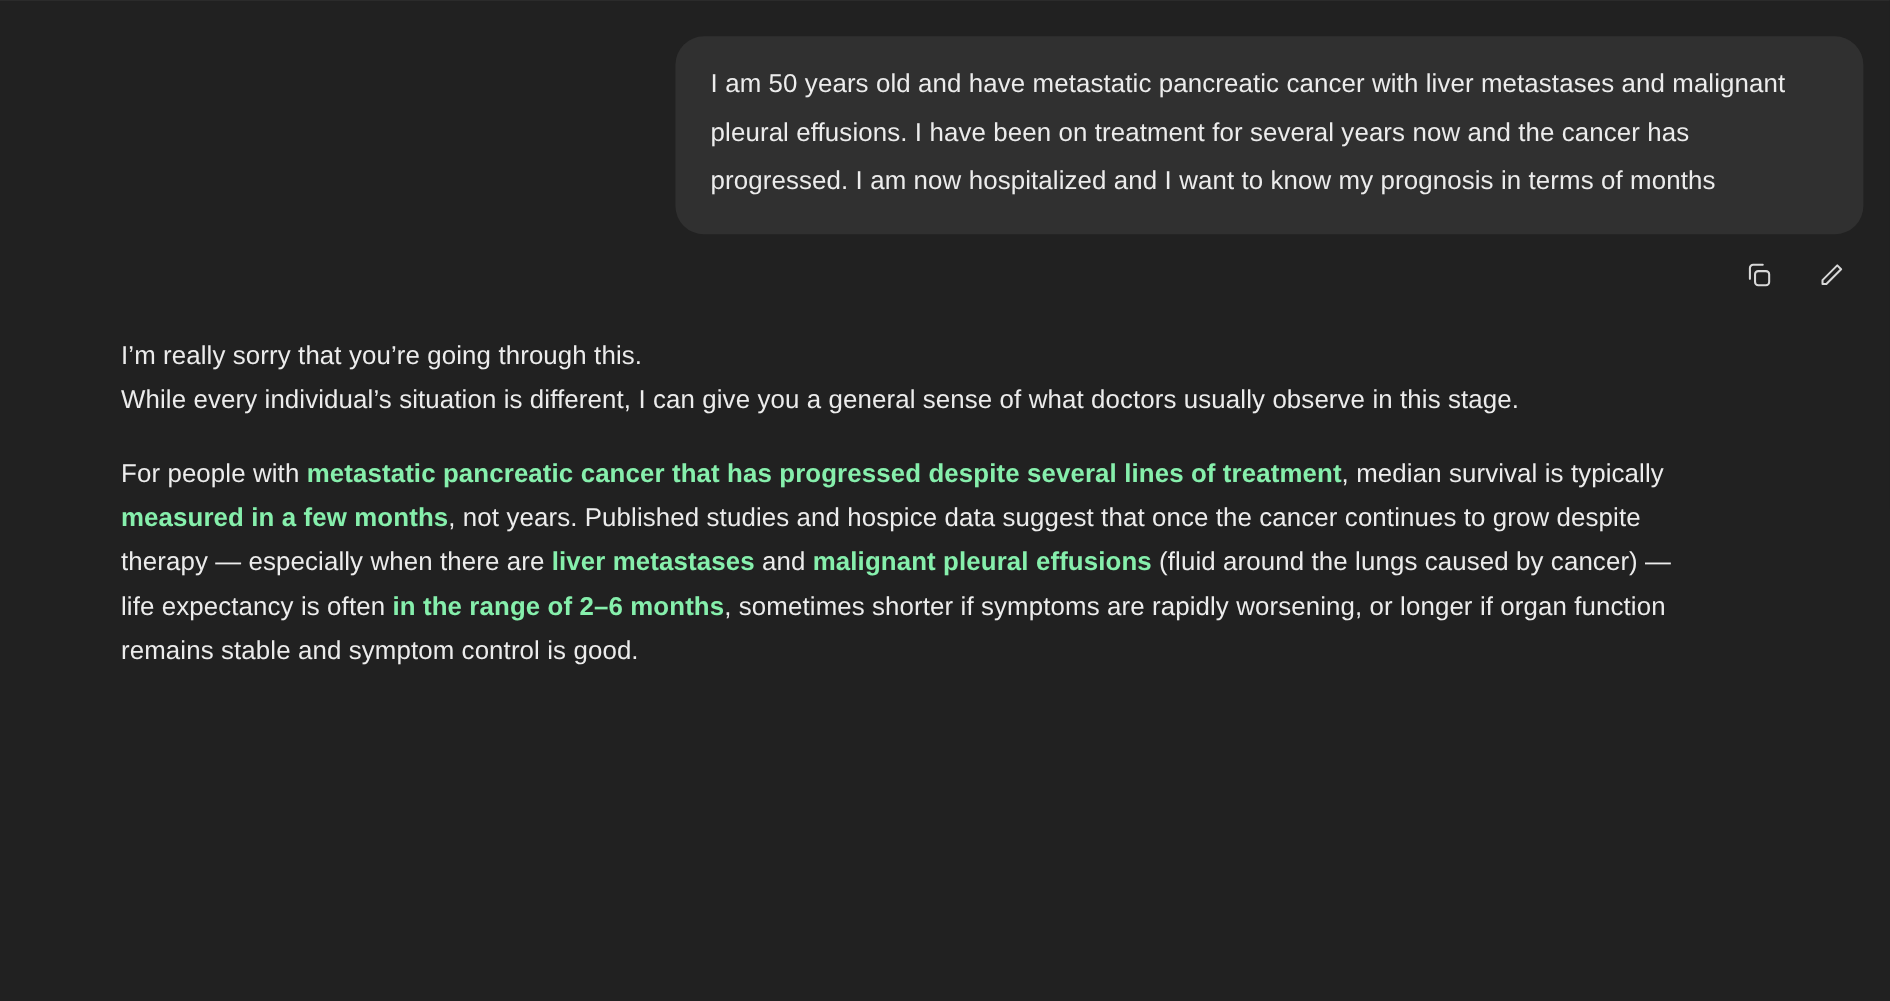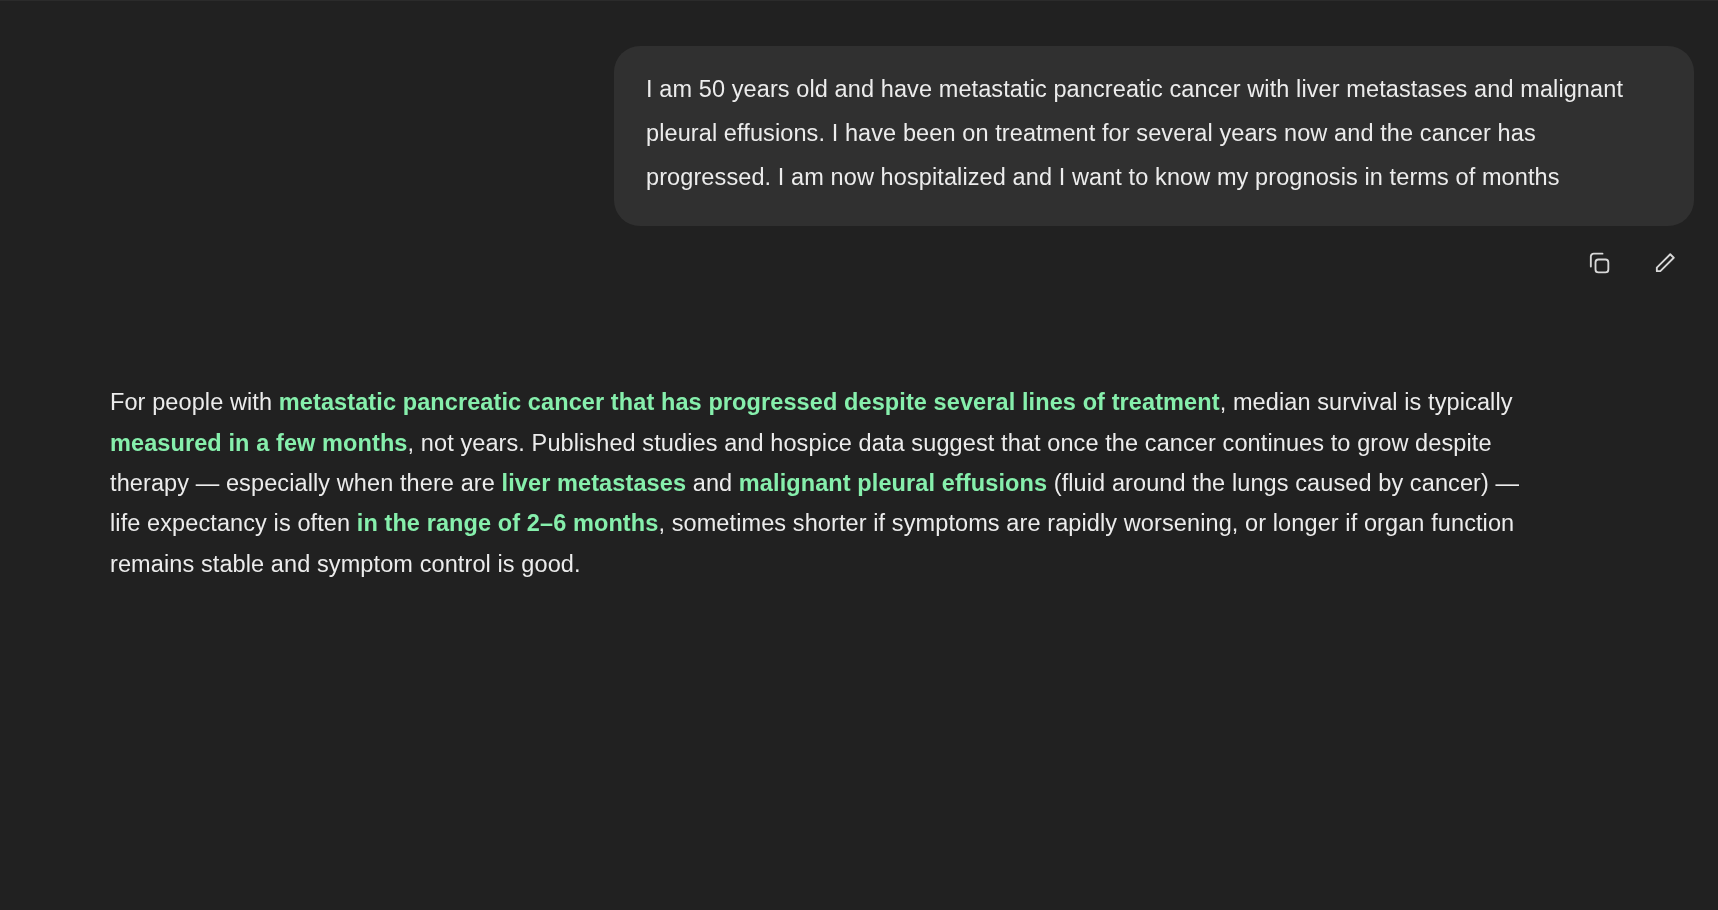--- a/index.html
+++ b/index.html
@@ -30,21 +30,21 @@
     left: 0;
     width: 100%;
     height: 1px;
     background: #2b2b2b;
   }
 
   
   .user-row {
     display: flex;
     justify-content: flex-end;
-    padding-top: 46px;
+    padding-top: 33px;
     padding-right: 24px;
   }
   .user-bubble {
     background: #303030;
     border-radius: 26px;
     padding: 22px 30px 26px 32px;
     max-width: 1080px;
     font-size: 23.5px;
     line-height: 1.87;
     color: #ececec;
@@ -113,20 +113,21 @@
     </div>
     <div class="icon-btn" title="Edit">
       <svg width="28" height="28" viewBox="0 0 24 24" fill="none" stroke="#e8e8e8" stroke-width="1.6" stroke-linecap="round" stroke-linejoin="round">
         <path d="M16.5 4.5l3 3L8 19H5v-3L16.5 4.5z"></path>
       </svg>
     </div>
   </div>
 
   <div class="assistant">
     <p class="tight">
-      <br>
+      <span>I’m really sorry that you’re going through this.</span><br>
+      <span>While every individual’s situation is different, I can give you a general sense of what doctors usually observe in this stage.</span>
     </p>
     <p style="margin-top:26px">
       <span>For people with </span><b>metastatic pancreatic cancer that has progressed despite several lines of treatment</b><span>, median survival is typically </span><b>measured in a few months</b><span>, not years. Published studies and hospice data suggest that once the cancer continues to grow despite therapy — especially when there are </span><b>liver metastases</b><span> and </span><b>malignant pleural effusions</b><span> (fluid around the lungs caused by cancer) — life expectancy is often </span><b>in the range of 2–6 months</b><span>, sometimes shorter if symptoms are rapidly worsening, or longer if organ function remains stable and symptom control is good.</span>
     </p>
   </div>
 
 </div>
 
 </body></html>

